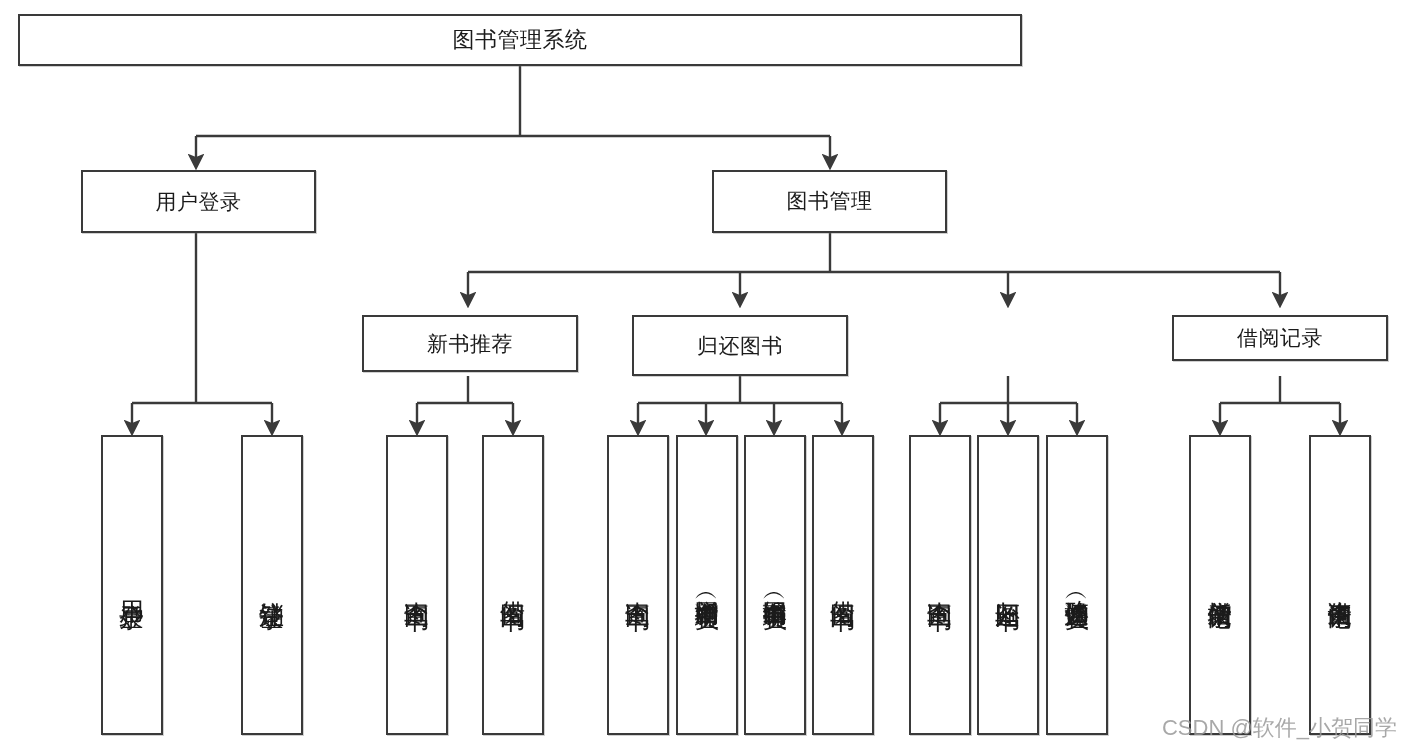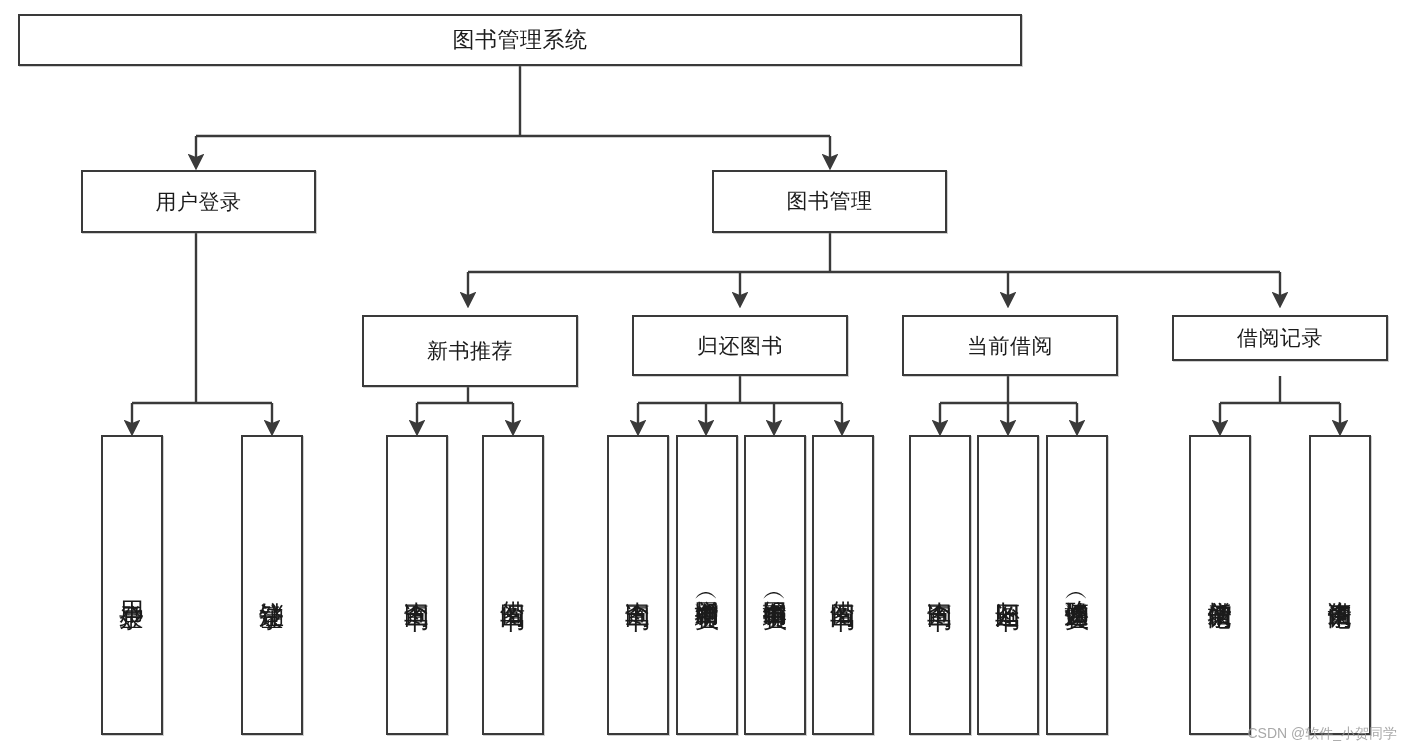--- a/index.html
+++ b/index.html
@@ -62,21 +62,21 @@
   }
   .node.vert.tall .label {
     font-size: 24px;
     line-height: 1.22;
     letter-spacing: 1px;
   }
   #watermark {
     position: absolute;
     right: 8px;
     bottom: 4px;
-    font-size: 14px;
+    font-size: 22px;
     color: #9a9a9a;
     opacity: 0.85;
     white-space: nowrap;
     font-family: "Liberation Sans", "DejaVu Sans", sans-serif;
   }
 </style>
 </head>
 <body>
 
 <div id="canvas">
@@ -135,29 +135,26 @@
     <span class="label">图书管理系统</span>
   </div>
 
   <div class="node horiz" style="left:81px; top:170px; width:235px; height:63px;">
     <span class="label">用户登录</span>
   </div>
   <div class="node horiz" style="left:712px; top:170px; width:235px; height:63px;font-family:Liberation Serif, serif;">
     <span class="label">图书管理</span>
   </div>
 
-  <div class="node horiz" style="left:362px; top:315px; width:216px; height:72px;">
+  <div class="node horiz" style="left:362px; top:315px; width:216px; height:57px;">
     <span class="label">新书推荐</span>
   </div>
   <div class="node horiz" style="left:632px; top:315px; width:216px; height:61px;">
     <span class="label">归还图书</span>
   </div>
-  <div class="node horiz" style="left:902px; top:315px; width:216px; height:61px;">
-    <span class="label">当前借阅</span>
-  </div>
   <div class="node horiz" style="left:1172px; top:315px; width:216px; height:46px;">
     <span class="label">借阅记录</span>
   </div>
 
   <div class="node vert" style="left:101px; top:435px; width:62px; height:300px;">
     <span class="label">用户登录</span>
   </div>
   <div class="node vert" style="left:241px; top:435px; width:62px; height:300px;">
     <span class="label">注销登录</span>
   </div>

